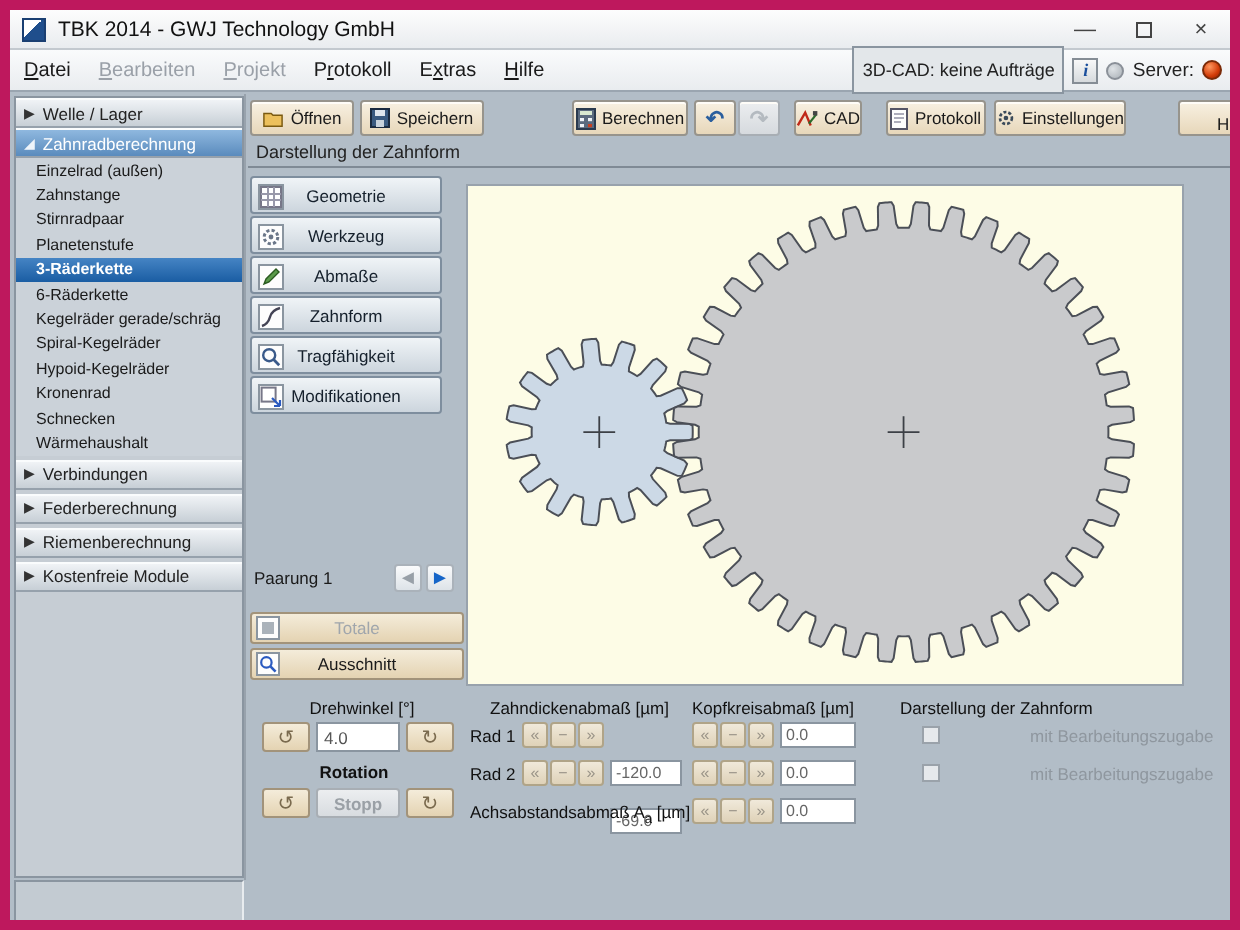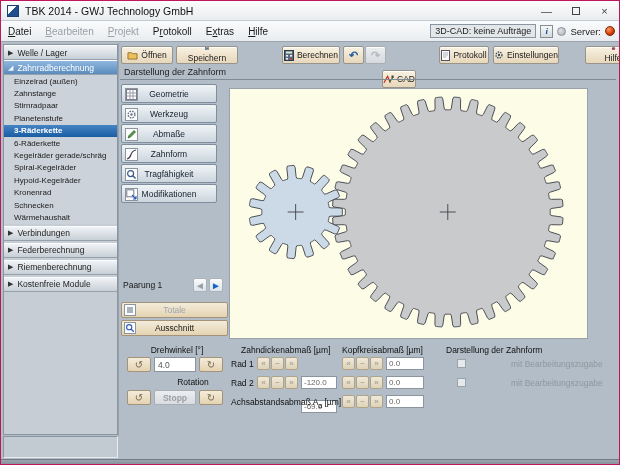--- a/index.html
+++ b/index.html
@@ -1,20 +1,20 @@
 <!DOCTYPE html>
 <html><head>
 <meta charset="utf-8">
 <style>
   * { margin:0; padding:0; box-sizing:border-box; }
   html,body { background:#d0d4d8; }
   #app{
     position:relative; width:620px; height:465px;
     font-family:"Liberation Sans", sans-serif;
-    background:#b2bdc7; border:1px solid #be185d; overflow:hidden;
+    background:#b2bdc7; border:5px solid #be185d; overflow:hidden;
   }
   
   .titlebar{ position:absolute; left:0; top:0; width:100%; height:20px;
     background:linear-gradient(#fdfdfd,#e9ecef); border-bottom:1px solid #c3c9cf;
     display:flex; align-items:center; }
   .app-icon{ width:12px; height:12px; margin:0 6px 0 6px;
     background:linear-gradient(135deg,#ffffff 0 45%,#1f4e8c 45% 100%); border:1px solid #1a3f72; }
   .title-text{ font-size:10.5px; color:#111; }
   .win-controls{ margin-left:auto; display:flex; height:100%; }
   .win-btn{ width:29px; height:100%; display:flex; align-items:center; justify-content:center;
@@ -22,21 +22,21 @@
   .win-max-glyph{ width:8px; height:8px; border:1px solid #444; }
   
   .menubar{ position:absolute; left:0; top:20px; width:100%; height:21px;
     background:linear-gradient(#fafbfc,#e9ecef); border-bottom:1px solid #9aa5b0;
     display:flex; align-items:center; }
   .menu-item{ font-size:10px; color:#1a1a1a; padding:0 7px; height:100%;
     display:flex; align-items:center; }
   .menu-item.disabled{ color:#9aa0a8; }
   .menu-right{ margin-left:auto; display:flex; align-items:center; gap:4px; padding-right:4px; }
   .cad-status{ font-size:9px; color:#222; background:#e3e7ea; border:1px solid #8a95a0;
-    padding:1px 4px; height:14px; display:flex; align-items:center; }
+    padding:1px 4px; height:24px; display:flex; align-items:center; }
   .i-btn{ width:13px; height:13px; background:linear-gradient(#f8f8f8,#d6dadd);
     border:1px solid #858d95; font:italic bold 9px "Liberation Serif",serif; color:#1a4e9c;
     display:flex; align-items:center; justify-content:center; }
   .led{ border-radius:50%; }
   .led-gray{ width:9px; height:9px; background:radial-gradient(circle at 35% 35%,#dfe3e6,#a9b0b6); border:1px solid #8a9098; }
   .led-red{ width:10px; height:10px; background:radial-gradient(circle at 35% 30%,#ff9860,#d23c08 60%,#8c1c00); border:1px solid #7a2a08; }
   .server-label{ font-size:9.5px; color:#222; }
   
   .sidebar{ position:absolute; left:2px; top:43px; width:115px; height:391px;
     background:#c6cdd4; border:1px solid #8a95a0; }
@@ -185,21 +185,21 @@
     </div>
   </div>
   <div class="divider-v"></div>
 
   <div class="tbtn" style="left:120px;width:52px;">
     <svg width="11" height="10" viewBox="0 0 12 11">
         <path d="M1 3h4l1 1h5v6H1z" fill="#ecc05c" stroke="#7a5a10" stroke-width="0.8"></path>
       </svg>
     <span>Öffnen</span>
   </div>
-  <div class="tbtn" style="left:175px;width:62px;flex-direction:column;">
+  <div class="tbtn" style="left:175px;width:62px;">
     <svg width="10" height="10" viewBox="0 0 10 10">
         <rect x="0.5" y="0.5" width="9" height="9" fill="#3a5a80" stroke="#1a2a40"></rect>
         <rect x="2.5" y="1" width="5" height="3" fill="#dfe6ee"></rect>
         <rect x="3" y="6" width="4" height="3.5" fill="#c8d2dc"></rect>
       </svg>
     <span>Speichern</span>
   </div>
   <div class="tbtn" style="left:281px;width:58px;">
     <svg width="10" height="11" viewBox="0 0 10 11">
         <rect x="0.5" y="0.5" width="9" height="10" fill="#5a6a7e" stroke="#2a3a4e"></rect>
@@ -210,21 +210,21 @@
         <rect x="6" y="8" width="2" height="1.6" fill="#c84020"></rect>
       </svg>
     <span>Berechnen</span>
   </div>
   <div class="tbtn" style="left:342px;width:21px;">
     <span class="glyph-undo">↶</span>
   </div>
   <div class="tbtn disabled" style="left:364px;width:21px;">
     <span class="glyph-redo">↷</span>
   </div>
-  <div class="tbtn" style="left:381px;width:34px;margin-top:24px;">
+  <div class="tbtn" style="left:392px;width:34px;">
     <svg width="12" height="11" viewBox="0 0 12 11">
         <path d="M1 9 L5 2 L8 9" fill="none" stroke="#c02818" stroke-width="1.3"></path>
         <path d="M7 8 L11 3" stroke="#2a6a2a" stroke-width="1.2"></path>
         <rect x="9.2" y="1.2" width="2.4" height="2.4" fill="#444"></rect>
       </svg>
     <span>CAD</span>
   </div>
   <div class="tbtn" style="left:438px;width:50px;text-align:right;">
     <svg width="9" height="11" viewBox="0 0 9 11">
         <rect x="0.5" y="0.5" width="8" height="10" fill="#fdfdfd" stroke="#556"></rect>
@@ -340,21 +340,21 @@
 
   <div class="ctl-label centered" style="left:120px;top:344px;width:112px;">Drehwinkel [°]</div>
   <div class="rot-btn" style="left:126px;top:356px;">
       <span>↺</span>
     </div>
   <input class="num-input" style="left: 153px; top: 356px; width: 42px;" value="4.0">
   <div class="rot-btn" style="left:198px;top:356px;">
       <span>↻</span>
     </div>
 
-  <div class="ctl-label centered" style="left:136px;top:376px;width:112px;">Rotation</div>
+  <div class="ctl-label centered" style="left:116px;top:376px;width:112px;font-weight:bold;">Rotation</div>
   <div class="rot-btn" style="left:126px;top:389px;">
       <span>↺</span>
     </div>
   <div class="stopp-btn" style="left:153px;top:389px;font-weight:bold;">Stopp</div>
   <div class="rot-btn" style="left:198px;top:389px;">
       <span>↻</span>
     </div>
 
   <div class="ctl-label" style="left:240px;top:344px;">Zahndickenabmaß [µm]</div>
   <div class="ctl-label" style="left:341px;top:344px;">Kopfkreisabmaß [µm]</div>

